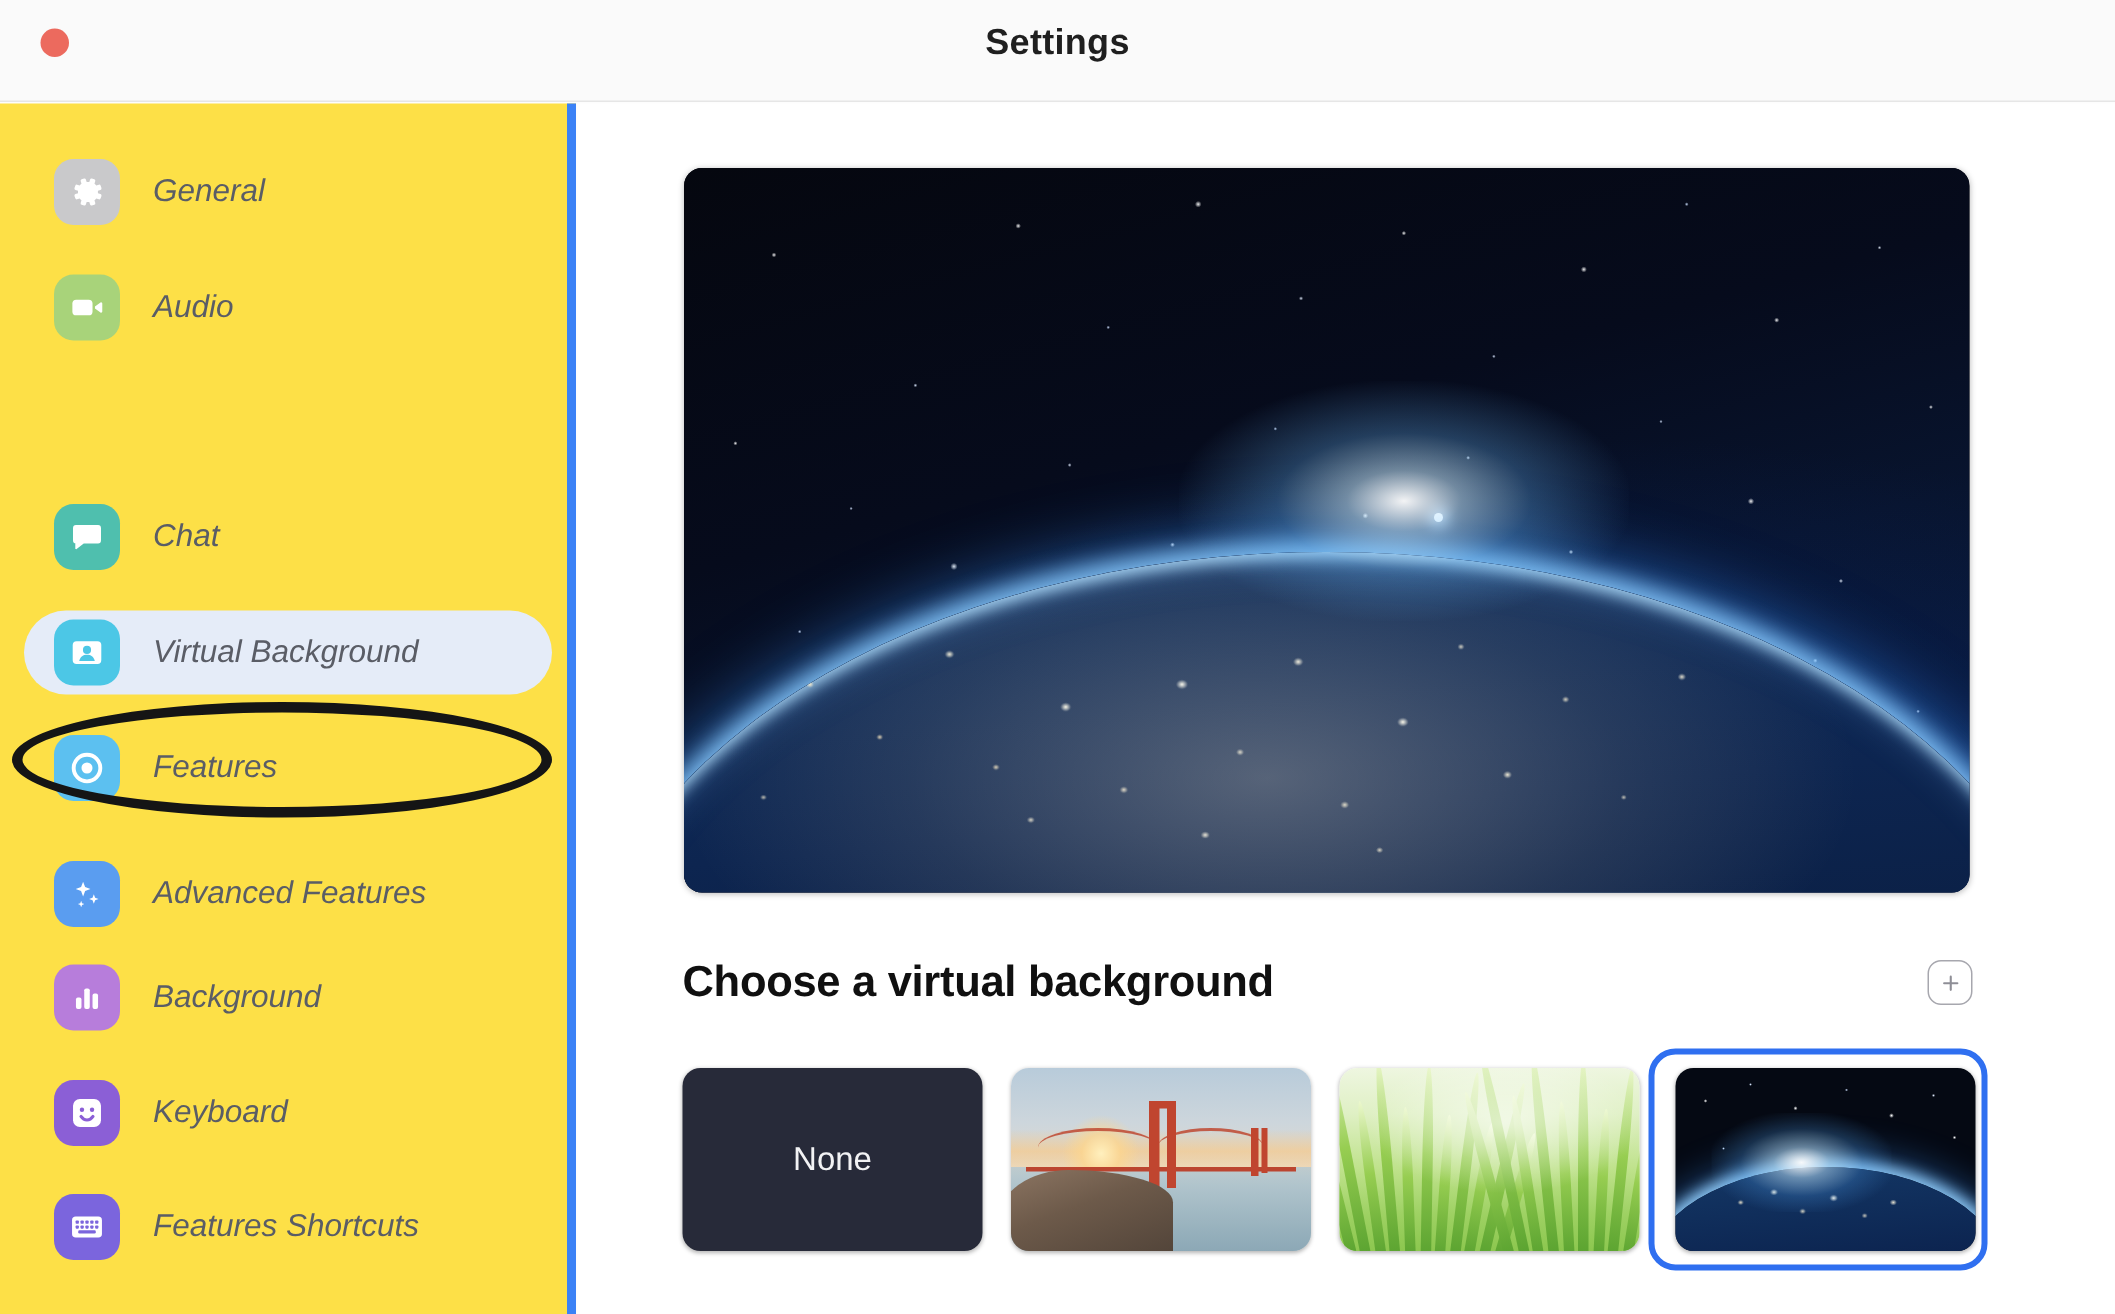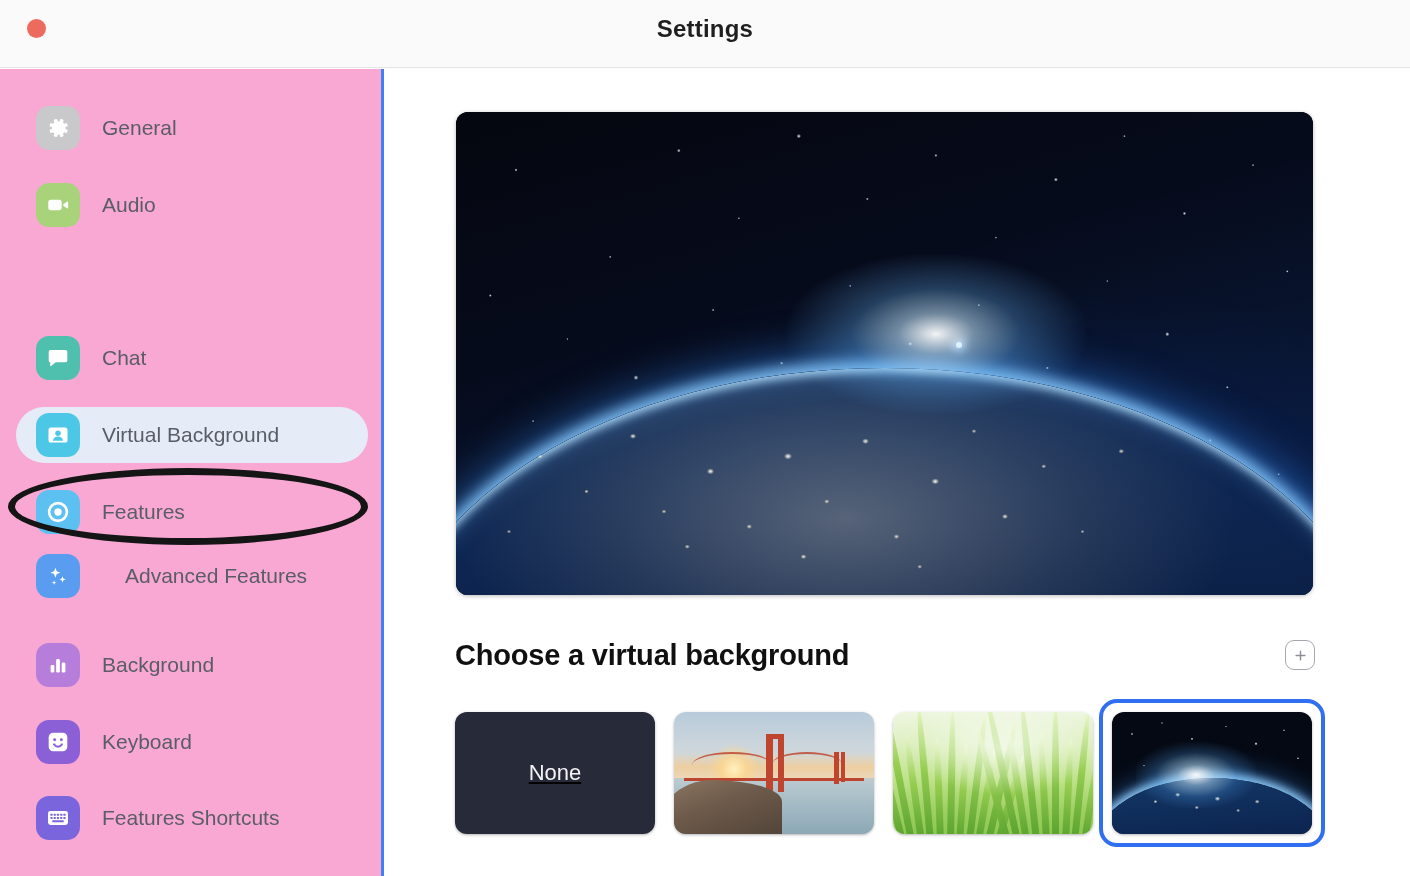--- a/index.html
+++ b/index.html
@@ -30,23 +30,24 @@
   #window-title {
     position:absolute; left:0; top:15px; width:1410px;
     text-align:center;
     font-size:24px; font-weight:bold; color:#1f1f1f;
     letter-spacing:.2px;
   }
 
   
   #sidebar {
     position:absolute; left:0; top:69px; width:384px; height:807px;
-    background:#f9a8d4;
-    border-right:3px solid #3b82f6;
+    background:#fde047;
+    border-right:6px solid #3b82f6;
     overflow:hidden;
+    font-style:italic;
   }
   .nav-item {
     position:absolute; left:16px; width:352px; height:56px;
     display:flex; align-items:center;
     border-radius:28px;
     padding-left:20px;
   }
   .nav-item.selected { background:#e5ecf8; }
   .nav-icon {
     width:44px; height:44px; border-radius:13px;
@@ -202,23 +203,22 @@
 
   
   #thumb-row {
     position:absolute; left:70px; top:643px;
     display:flex; gap:19px;
   }
   .thumb-wrap {
     width:200px; height:122px;
     border-radius:14px;
     padding:0;
-    display:flex; align-items:center; justify-content:center;
+    display:flex; align-items:center; justify-content:flex-end;
     cursor:pointer;
-    text-decoration:underline;
   }
   .thumb-wrap.selected {
     border:4px solid #2f6ff0;
     padding:4px;
     background:#ffffff;
     border-radius:18px;
     width:226px; height:148px;
     margin:-13px 0 0 -13px;
   }
   .thumb {
@@ -374,21 +374,21 @@
       </div>
       <div class="nav-item" style="top: 414.5px;">
         <div class="nav-icon" style="background: rgb(92, 192, 240);">
           <svg width="26" height="26" viewBox="0 0 24 24">
             <circle cx="12" cy="12" r="8.2" stroke="#fff" stroke-width="2.4" fill="none"></circle>
             <circle cx="12" cy="12" r="3.4" fill="#fff"></circle>
           </svg>
         </div>
         <span class="nav-label">Features</span>
       </div>
-      <div class="nav-item" style="top: 479px; gap: 23px;">
+      <div class="nav-item" style="top: 499px;">
         <div class="nav-icon" style="background: rgb(90, 157, 240);">
           <svg width="26" height="26" viewBox="0 0 24 24">
             <path fill="#fff" d="M9.6 4.4l1.25 3.3 3.3 1.25-3.3 1.25-1.25 3.3-1.25-3.3-3.3-1.25 3.3-1.25z"></path>
             <path fill="#fff" d="M16.2 12.2l.8 2.1 2.1.8-2.1.8-.8 2.1-.8-2.1-2.1-.8 2.1-.8z"></path>
             <path fill="#fff" d="M8.4 16.2l.55 1.45L10.4 18.2l-1.45.55L8.4 20.2l-.55-1.45L6.4 18.2l1.45-.55z"></path>
           </svg>
         </div>
         <span class="nav-label">Advanced Features</span>
       </div>
       <div class="nav-item" style="top: 567.9px;">

